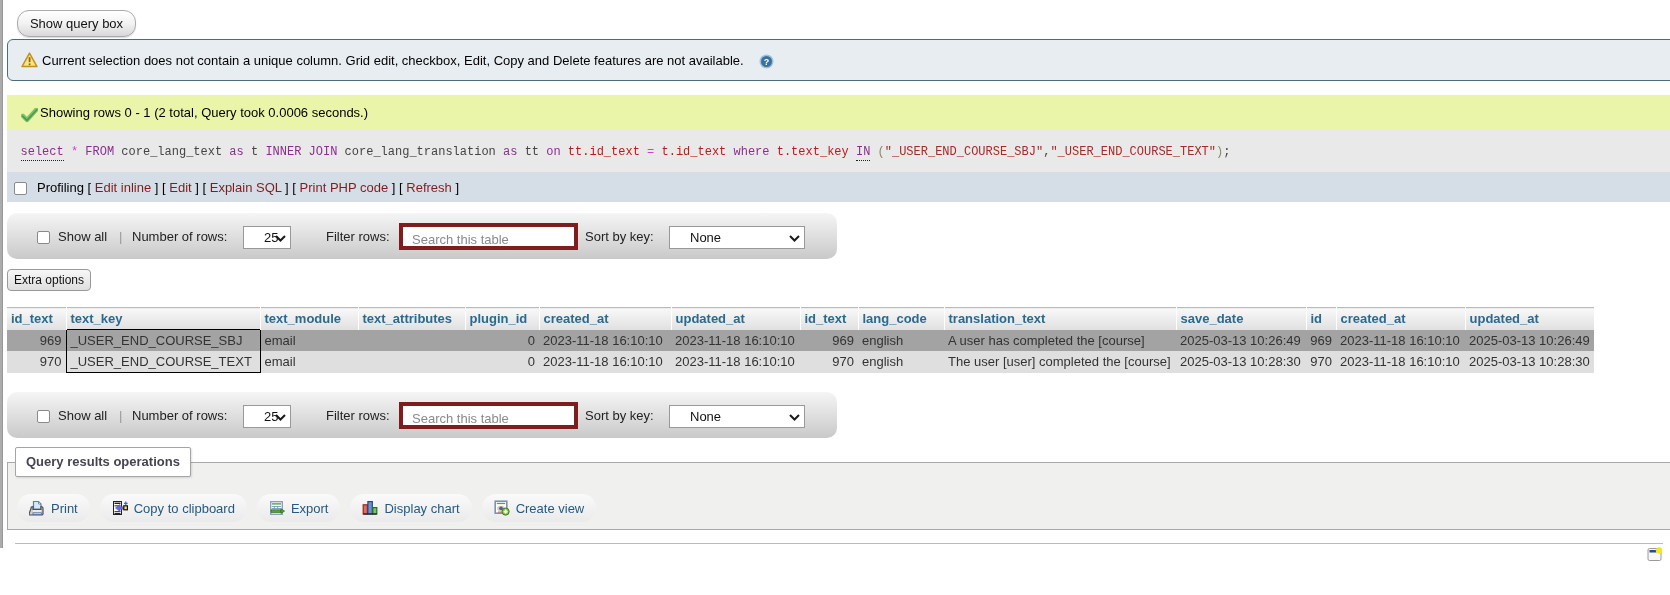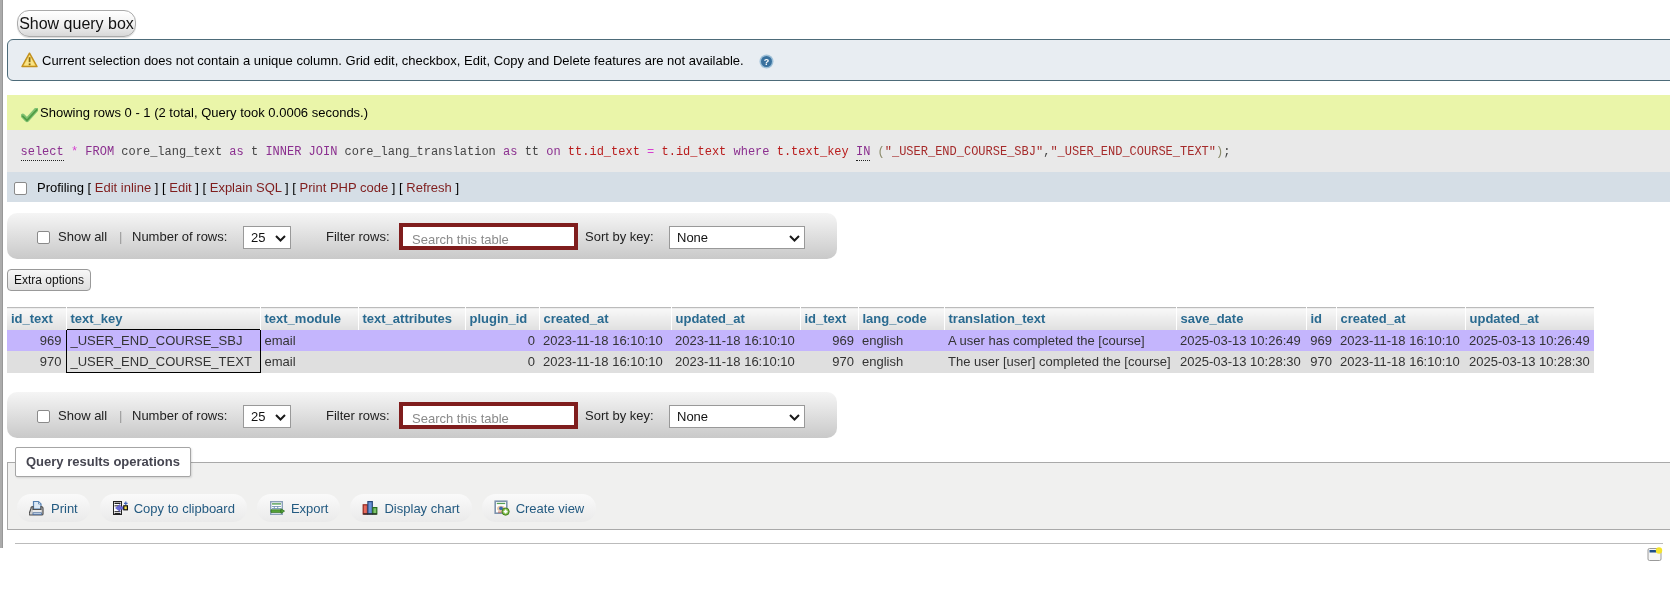--- a/index.html
+++ b/index.html
@@ -2,21 +2,21 @@
 <html><head>
 <meta charset="utf-8">
 <style>
 * { margin:0; padding:0; box-sizing:border-box; }
 html,body { width:1670px; height:595px; background:#fff; }
 body { font-family:"Liberation Sans",sans-serif; font-size:13px; color:#000; position:relative; overflow:hidden; }
 .abs { position:absolute; }
 .pillbtn {
   border:1px solid #aaa; border-radius:12px;
   background:linear-gradient(#ffffff,#f2f2f2 50%,#d8d8d8);
-  text-align:center; line-height:25px; font-size:16px; color:#111;
+  text-align:center; line-height:25px; font-size:13px; color:#111;
   box-shadow:0 1px 1px rgba(0,0,0,.15);
 }
 .notice {
   background:#e8edf2; border:1px solid #4d6b79; border-radius:6px;
   display:flex; align-items:center;
 }
 .success { background:#eaf5a9; display:flex; align-items:center; }
 .sqlbox { background:#e9e9e9; font-family:"Liberation Mono",monospace; font-size:12px; color:#444; }
 .profrow { background:#d5dee6; display:flex; align-items:center; }
 .ctrlbar {
@@ -26,38 +26,38 @@
 .kw { color:#8b2f8f; }
 .kwu { color:#8b2f8f; border-bottom:1px dotted #222; padding-bottom:1px; }
 .star { color:#d63ed0; }
 .colname { color:#b91c1c; }
 .eq { color:#d63ed0; }
 .str { color:#a52a2a; }
 .par { color:#8a8a6a; }
 a.bl { color:#7f1d1d; text-decoration:none; }
 .fakesel {
   position:absolute; background:#fff; border:1px solid #999;
-  font-size:13px; line-height:21px; padding-left:7px; color:#111;
+  font-size:13px; line-height:21px; padding-left:20px; color:#111;
 }
 .fakesel svg { position:absolute; right:4px; top:8px; }
 .fakeinput {
   position:absolute; background:#fff; border:4px solid #7f1d1d;
   font-size:13px; line-height:21px; padding-left:9px; color:#8a8a8a;
 }
 .cb { position:absolute; width:13px; height:13px; border:1px solid #8a8a8a; background:#fff; border-radius:2px; }
 .lbl { position:absolute; font-size:13px; color:#222; }
 table.res { border-collapse:collapse; table-layout:fixed; font-size:13px; }
 table.res th {
   background:linear-gradient(#f8f8f8,#e0e0e0);
   color:#2a6a90; font-weight:bold; text-align:left;
   padding:3px 4px; height:21.5px; line-height:15px; border-top:1px solid #bbb;
   border-left:1px solid #fff; border-right:1px solid #fff;
 }
 table.res td { padding:3px 4px; height:21.5px; line-height:15px; color:#333; }
-table.res tr.odd td { background:#c4b5fd; }
+table.res tr.odd td { background:#a3a3a3; }
 table.res tr.even td { background:#dfdfdf; }
 td.r { text-align:right; }
 .mark { border-left:1.5px solid #000; border-right:1.5px solid #000; }
 .markt { border-top:1.5px solid #000; }
 .markb { border-bottom:1.5px solid #000; }
 .fieldset { background:#f0f0ef; border:1px solid #a9a9a9; }
 .legend { background:#fff; border:1px solid #a5a5a5; font-weight:bold; color:#454550;
   font-size:13px; line-height:28px; padding:0 10px; border-radius:2px; box-shadow:1px 1px 2px rgba(0,0,0,.12); }
 .opbtn {
   height:28px; border-radius:14px; display:inline-flex; align-items:center;

